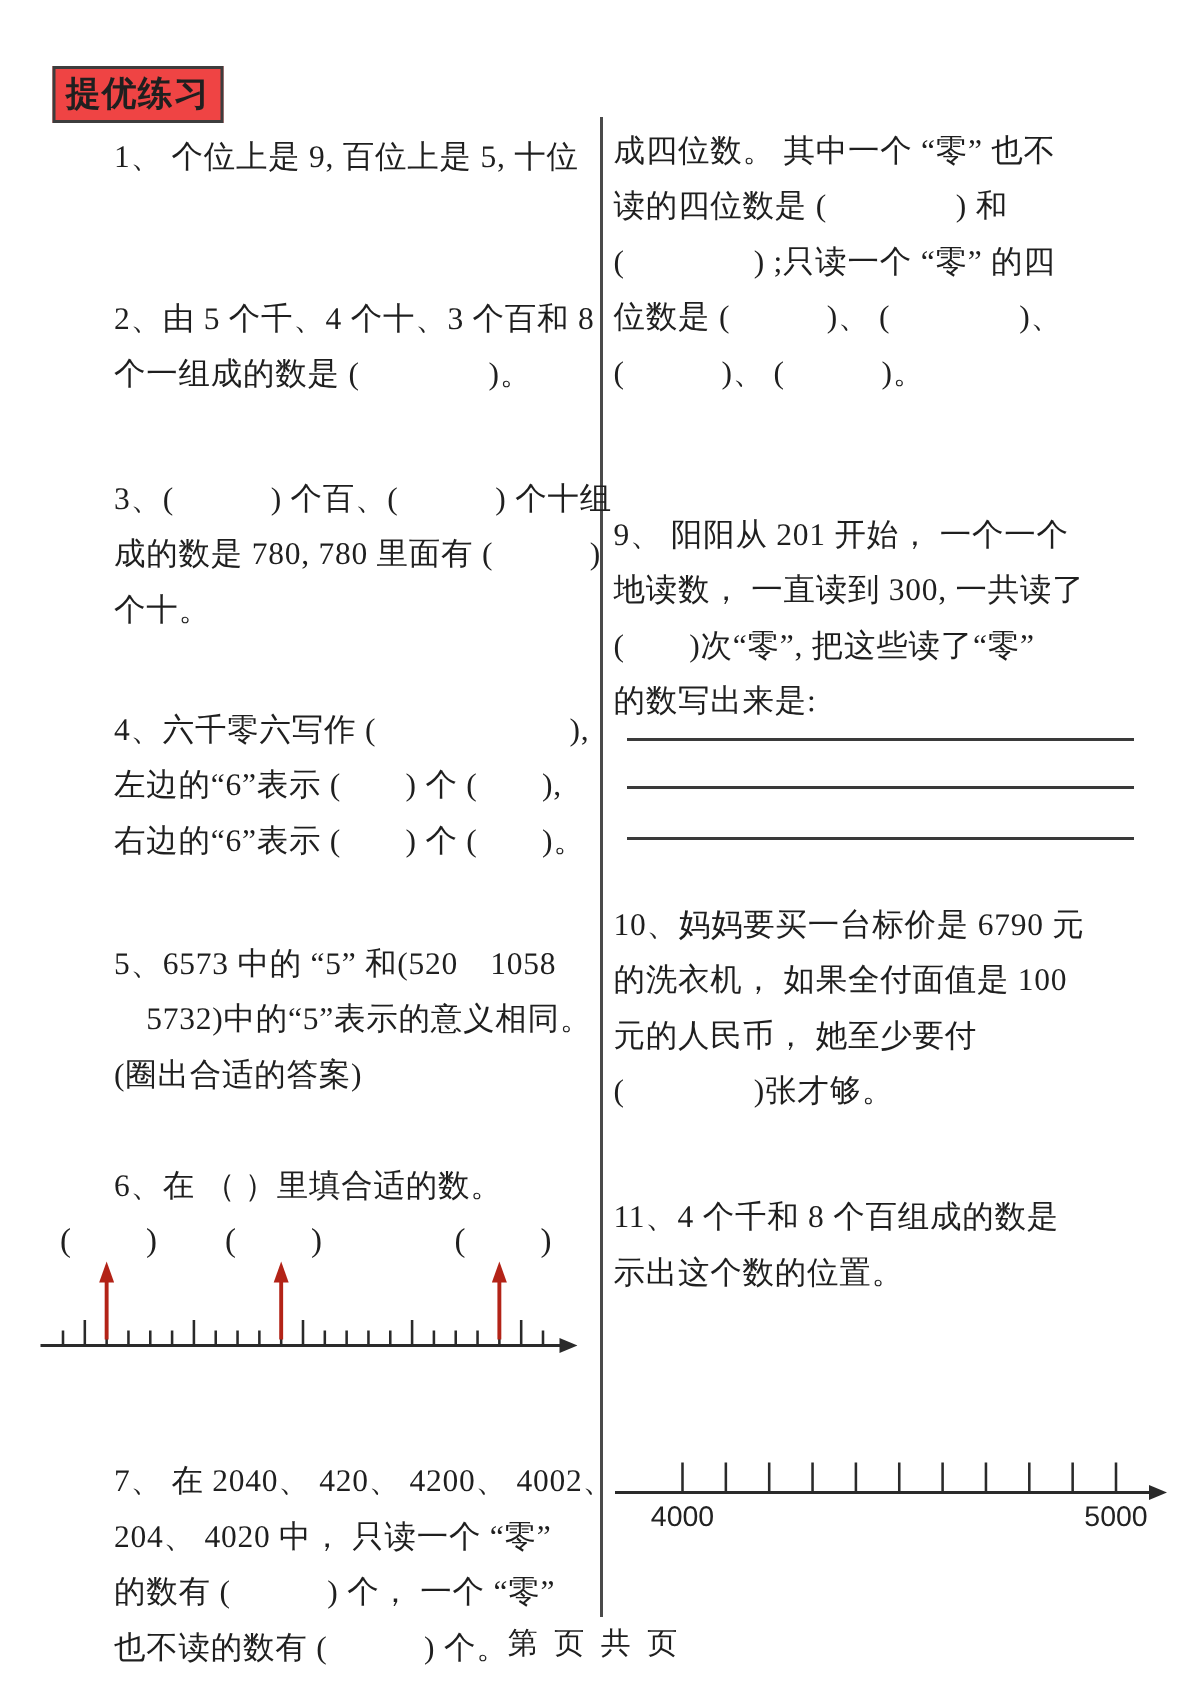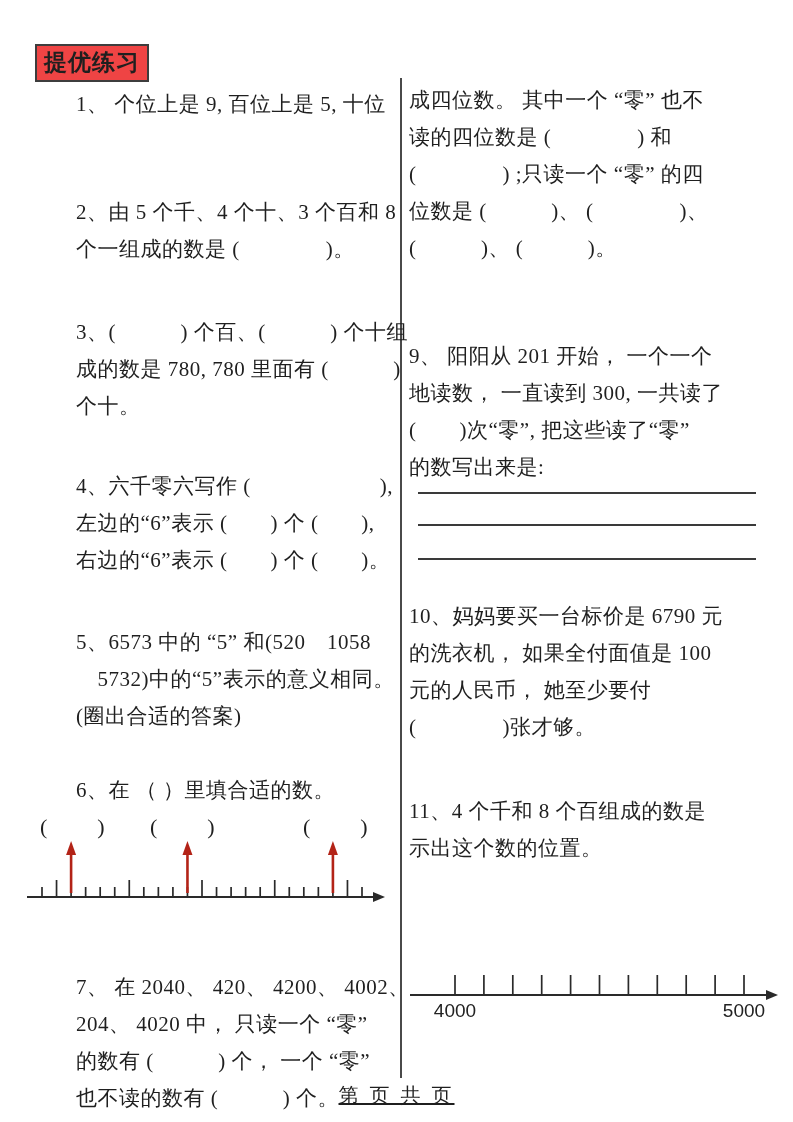--- a/index.html
+++ b/index.html
@@ -28,21 +28,21 @@
   }
   .parens-row span{
     position:absolute;top:0;font-size:22px;letter-spacing:2px;
   }
   .nl-svg{position:absolute;}
   .answer-line{
     position:absolute;left:418px;width:338px;height:2px;background:#3a3a3a;
   }
   .footer{
     position:absolute;left:0;top:1082px;width:793px;text-align:center;
-    font-size:20px;letter-spacing:3px;text-decoration:underline;
+    font-size:20px;letter-spacing:3px;
   }
 </style>
 </head>
 <body>
 
 <div class="title-box">提优练习</div>
 <div class="divider"></div>
 
 <div class="col-left">
   <div class="qblock" style="top:86px">

